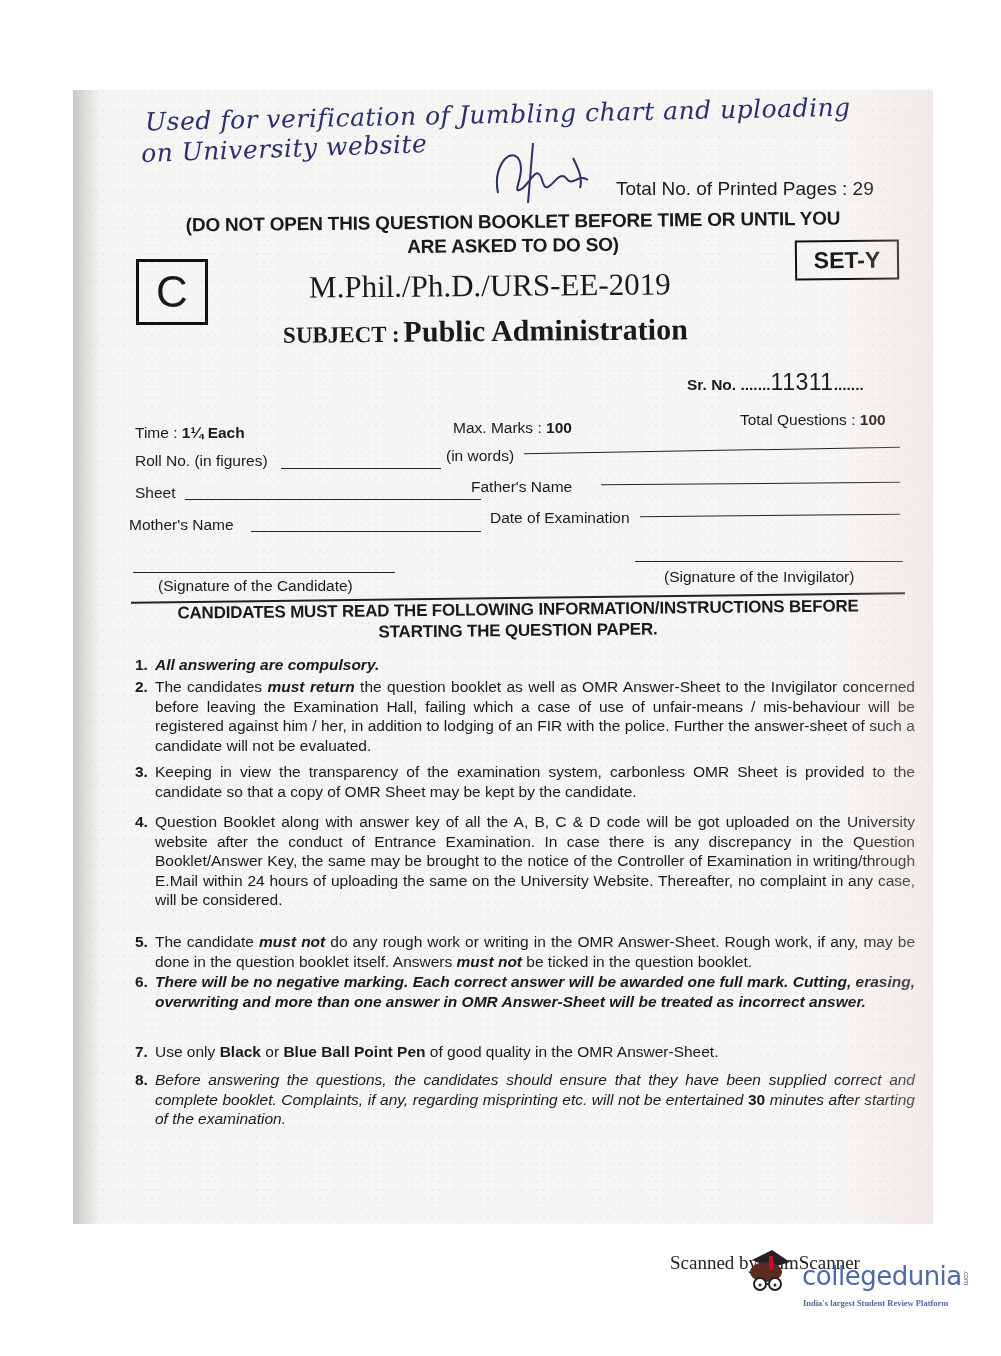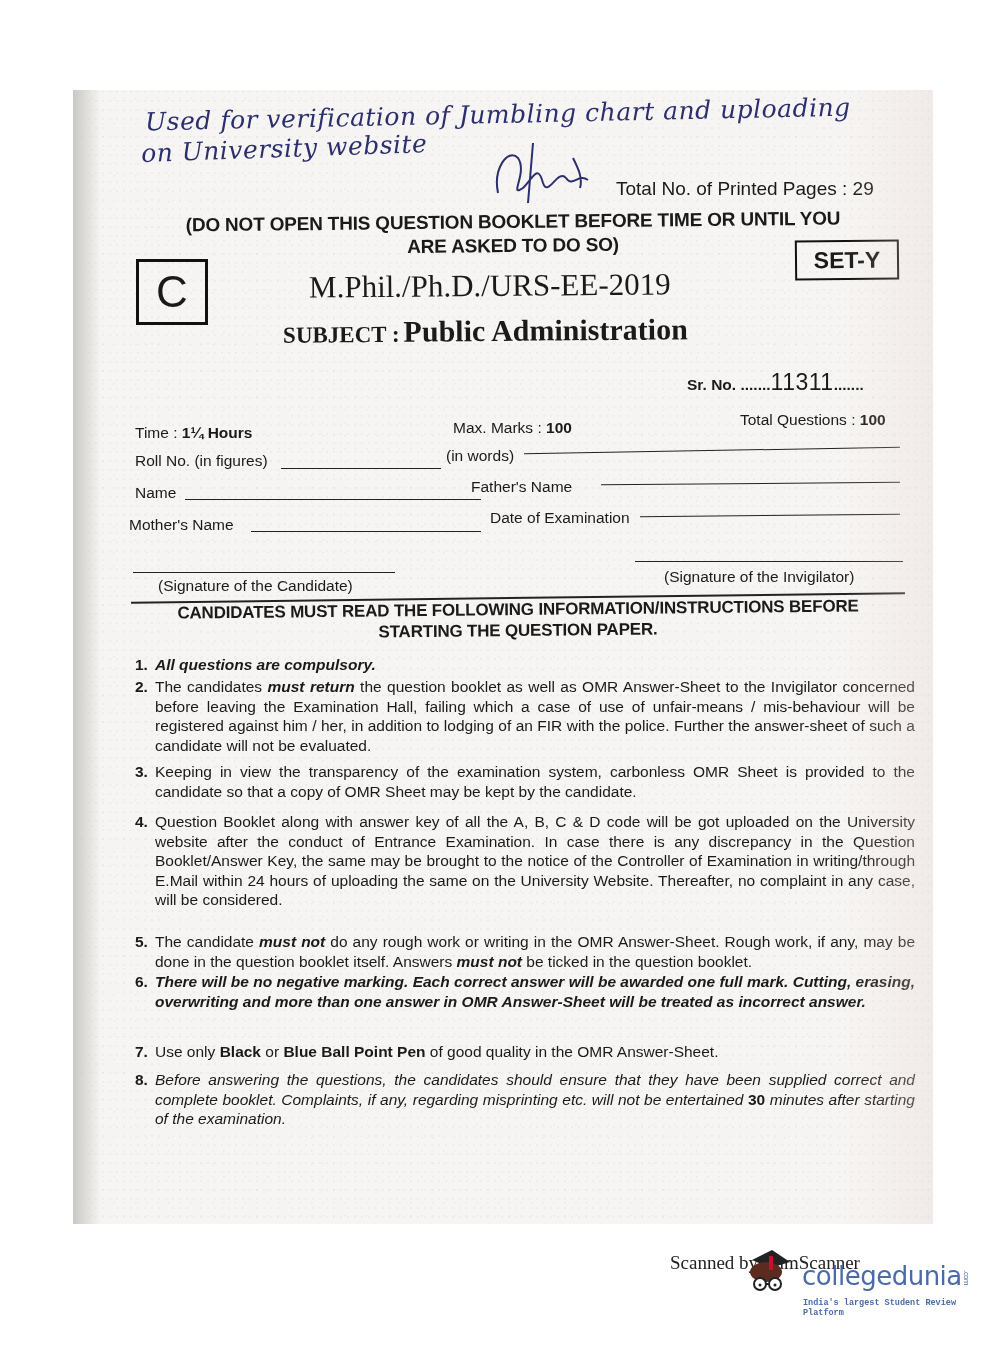--- a/index.html
+++ b/index.html
@@ -50,21 +50,21 @@
   .line { border-bottom: 1.6px solid #222; }
   .instr { font-size: 15.5px; line-height: 19.5px; text-align: justify; }
   .instr .num { font-weight: bold; position: absolute; left: -20px; }
   .item { position: absolute; left: 157px; width: 760px; }
   .bi { font-weight: bold; font-style: italic; }
   .b { font-weight: bold; }
   .i { font-style: italic; }
   .footer-code { font-family: "Liberation Serif", serif; font-size: 19px; font-weight: bold; }
   .watermark { font-family: "Liberation Serif", serif; font-size: 19px; color: #222; }
   .cd-brand { font-family: "DejaVu Sans", sans-serif; font-size: 26px; color: #4a6aa8; letter-spacing: -0.5px; }
-  .cd-tag { font-family: Liberation Mono, monospace; font-size: 8.5px; color: #4a6aa8; font-weight: bold; }
+  .cd-tag { font-family: Liberation Serif, serif; font-size: 8.5px; color: #4a6aa8; font-weight: bold; }
 </style>
 </head>
 <body>
 
 <div class="page">
 
   <div class="abs hand" style="left:72px; top:10px;">Used for verification of Jumbling chart and uploading</div>
   <div class="abs hand" style="left:68px; top:44px; transform:rotate(-2deg);">on University website</div>
   <svg class="abs" style="left:415px; top:48px;" width="120" height="70">
     <path d="M10,55 C5,30 20,10 30,20 C40,35 20,60 35,50 C45,40 50,25 55,45 C60,60 70,30 78,40 C85,50 90,35 100,42 M45,5 L40,65 M85,20 C90,30 95,40 92,50" stroke="#2b2f6e" stroke-width="2" fill="none"></path>
@@ -89,57 +89,57 @@
     <span style="font-size:30px; font-weight:bold;">Public Administration</span>
   </div>
 
   <div class="abs" style="left:614px; top:279px; font-size:15.5px; font-weight:bold;">
     <span>Sr. No.</span>
     <span>.......</span><span style="font-size:23px; font-weight:normal; letter-spacing:0.5px;">11311</span><span>.......</span>
   </div>
 
   <div class="abs small" style="left:62px; top:334px;">
     <span>Time :</span>
-    <span class="b">1¼ Hours</span>
+    <span class="b">1¼ Each</span>
   </div>
   <div class="abs small" style="left:380px; top:329px;">
     <span>Max. Marks :</span>
     <span class="b">100</span>
   </div>
   <div class="abs small" style="left:667px; top:321px;">
     <span>Total Questions :</span>
     <span class="b">100</span>
   </div>
 
   <div class="abs small" style="left:62px; top:362px;">Roll No. (in figures)</div>
   <div class="abs line" style="left:208px; top:378px; width:160px;"></div>
   <div class="abs small" style="left:373px; top:357px;">(in words)</div>
   <div class="abs line" style="left:451px; top:360px; width:376px; transform:rotate(-1deg);"></div>
 
-  <div class="abs small" style="left:62px; top:394px;">Name</div>
+  <div class="abs small" style="left:62px; top:394px;">Sheet</div>
   <div class="abs line" style="left:112px; top:409px; width:296px;"></div>
   <div class="abs small" style="left:398px; top:388px;">Father's Name</div>
   <div class="abs line" style="left:528px; top:393px; width:299px; transform:rotate(-0.5deg);"></div>
 
   <div class="abs small" style="left:56px; top:426px;">Mother's Name</div>
   <div class="abs line" style="left:178px; top:441px; width:230px;"></div>
   <div class="abs small" style="left:417px; top:419px;">Date of Examination</div>
   <div class="abs line" style="left:567px; top:425px; width:260px; transform:rotate(-0.5deg);"></div>
 
   <div class="abs line" style="left:60px; top:482px; width:262px;"></div>
   <div class="abs small" style="left:85px; top:487px;">(Signature of the Candidate)</div>
   <div class="abs line" style="left:562px; top:471px; width:268px;"></div>
   <div class="abs small" style="left:591px; top:478px;">(Signature of the Invigilator)</div>
   <div class="abs" style="left:58px; top:507px; width:774px; border-bottom:2.5px solid #222; transform:rotate(-0.7deg);"></div>
 
   <div class="abs warn" style="left:50px; top:510px; width:790px; font-size:17px; transform:rotate(-0.6deg);">CANDIDATES MUST READ THE FOLLOWING INFORMATION/INSTRUCTIONS BEFORE</div>
   <div class="abs warn" style="left:50px; top:531px; width:790px; font-size:17px; transform:rotate(-0.6deg);">STARTING THE QUESTION PAPER.</div>
 
   <div id="instr-list">
-      <div class="item instr" style="left: 82px; width: 760px; top: 565px;"><span class="num">1.</span><span class="bi">All questions are compulsory.</span></div>
+      <div class="item instr" style="left: 82px; width: 760px; top: 565px;"><span class="num">1.</span><span class="bi">All answering are compulsory.</span></div>
       <div class="item instr" style="left: 82px; width: 760px; top: 587px;"><span class="num">2.</span><span>The candidates </span><span class="bi">must return</span><span> the question booklet as well as OMR Answer-Sheet to the Invigilator concerned before leaving the Examination Hall, failing which a case of use of unfair-means / mis-behaviour will be registered against him / her, in addition to lodging of an FIR with the police. Further the answer-sheet of such a candidate will not be evaluated.</span></div>
       <div class="item instr" style="left: 82px; width: 760px; top: 672px;"><span class="num">3.</span><span>Keeping in view the transparency of the examination system, carbonless OMR Sheet is provided to the candidate so that a copy of OMR Sheet may be kept by the candidate.</span></div>
       <div class="item instr" style="left: 82px; width: 760px; top: 722px;"><span class="num">4.</span><span>Question Booklet along with answer key of all the A, B, C &amp; D code will be got uploaded on the University website after the conduct of Entrance Examination. In case there is any discrepancy in the Question Booklet/Answer Key, the same may be brought to the notice of the Controller of Examination in writing/through E.Mail within 24 hours of uploading the same on the University Website. Thereafter, no complaint in any case, will be considered.</span></div>
       <div class="item instr" style="left: 82px; width: 760px; top: 842px;"><span class="num">5.</span><span>The candidate </span><span class="bi">must not</span><span> do any rough work or writing in the OMR Answer-Sheet. Rough work, if any, may be done in the question booklet itself. Answers </span><span class="bi">must not</span><span> be ticked in the question booklet.</span></div>
       <div class="item instr" style="left: 82px; width: 760px; top: 882px;"><span class="num">6.</span><span class="bi">There will be no negative marking. Each correct answer will be awarded one full mark. Cutting, erasing, overwriting and more than one answer in OMR Answer-Sheet will be treated as incorrect answer.</span></div>
       <div class="item instr" style="left: 82px; width: 760px; top: 952px;"><span class="num">7.</span><span>Use only </span><span class="b">Black</span><span> or </span><span class="b">Blue Ball Point Pen</span><span> of good quality in the OMR Answer-Sheet.</span></div>
       <div class="item instr" style="left: 82px; width: 760px; top: 980px;"><span class="num">8.</span><span class="i">Before answering the questions, the candidates should ensure that they have been supplied correct and complete booklet. Complaints, if any, regarding misprinting etc. will not be entertained </span><span class="b">30</span><span class="i"> minutes after starting of the examination.</span></div>
     </div>
 
 </div>

